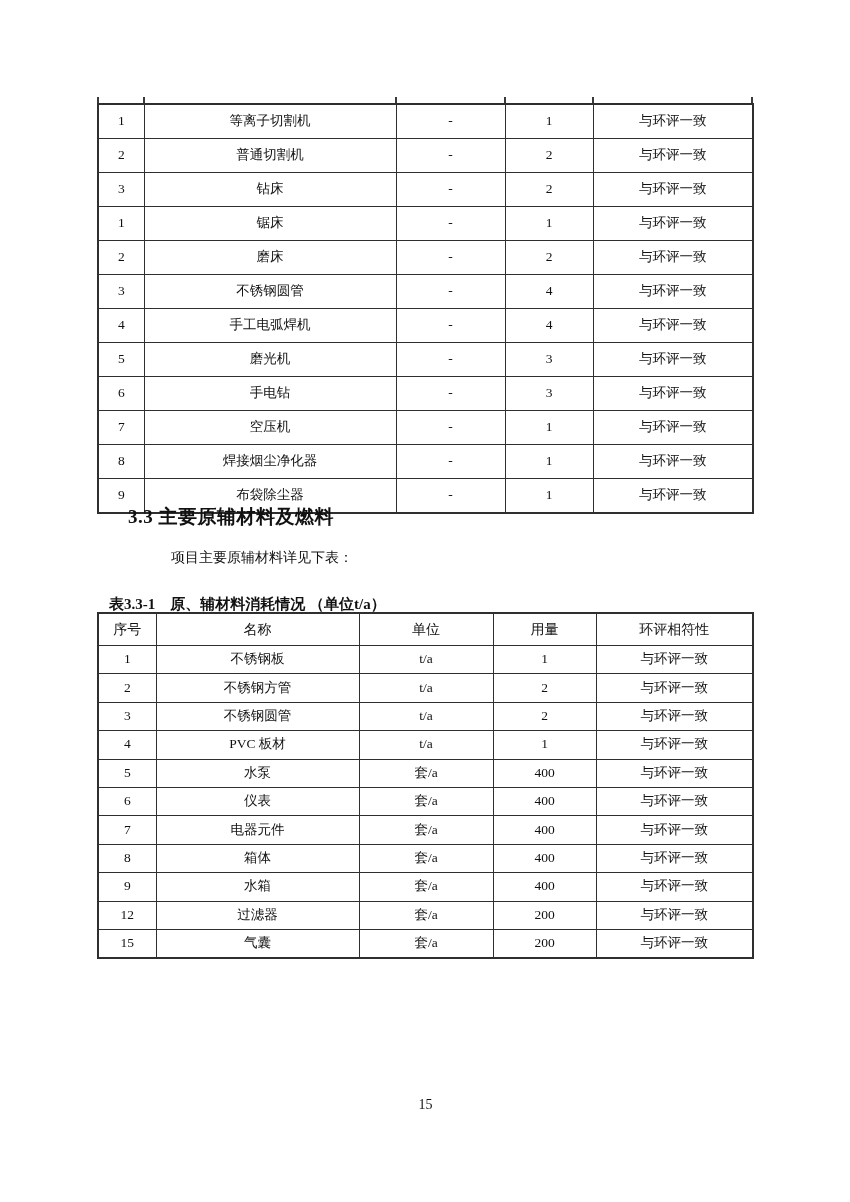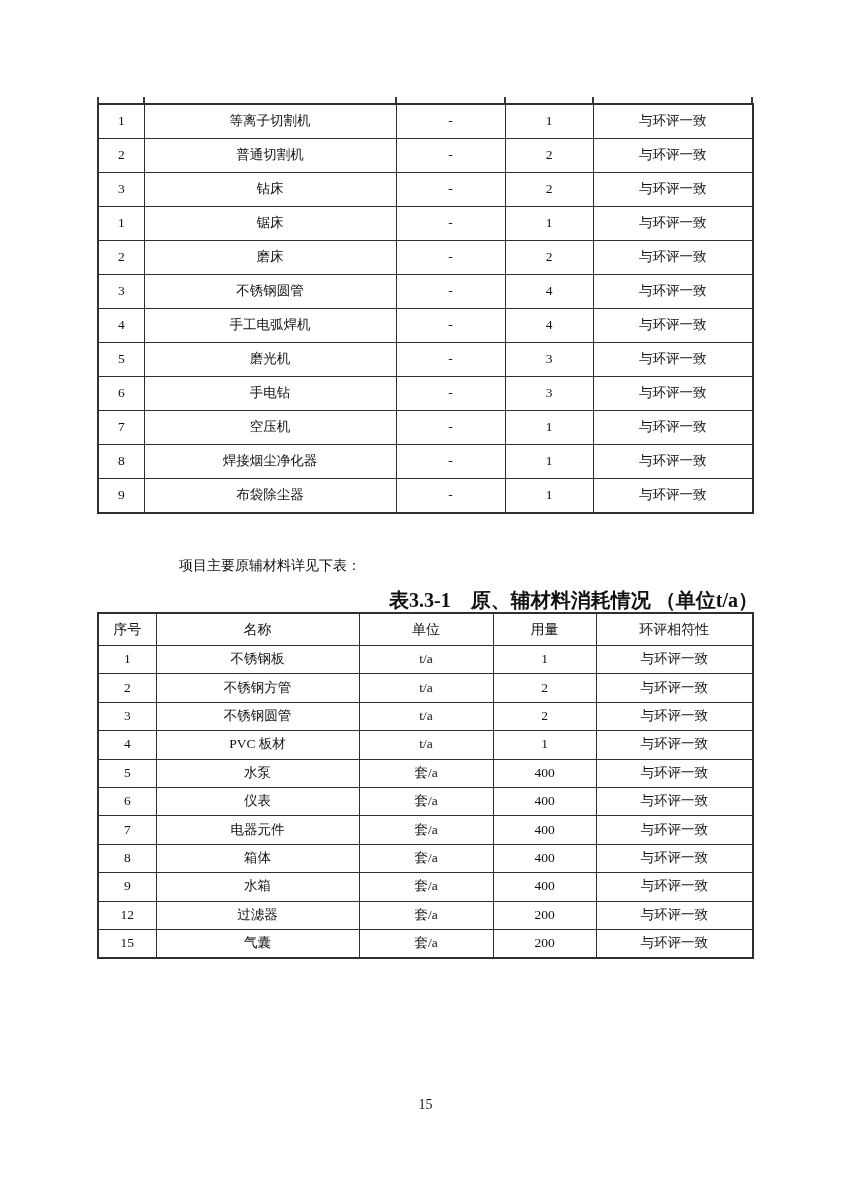--- a/index.html
+++ b/index.html
@@ -24,25 +24,25 @@
 
   
   .cont-ticks { position:absolute; left:0; top:97px; width:850px; height:6px; }
   .cont-ticks .tick { position:absolute; top:0; width:1.5px; height:6px; background:#3a3a3a; }
 
   .section-heading {
     position:absolute; left:128px; top:504px; margin:0;
     font-size:19px; font-weight:bold; letter-spacing:0.5px;
   }
   .intro-line {
-    position:absolute; left:163px; top:541px; margin:16px; font-size:14px;
+    position:absolute; left:163px; top:541px; margin:8px; font-size:14px;
   }
   .table-caption {
-    position:absolute; left:97px; top:583px; width:657px; margin:4px;
-    text-align:right; font-size:20px; font-weight:bold;
+    position:absolute; left:97px; top:583px; width:657px; margin:12px;
+    text-align:left; font-size:15px; font-weight:bold;
   }
   .page-number {
     position:absolute; left:97px; top:1097px; width:657px;
     text-align:center; font-size:14px;
   }
 </style>
 </head>
 <body>
 
 <div class="page">
@@ -145,20 +145,21 @@
         <tr>
           <td>9</td>
           <td>布袋除尘器</td>
           <td>-</td>
           <td>1</td>
           <td>与环评一致</td>
         </tr>
       </tbody>
   </table>
 
+  <h2 class="section-heading">3.3 主要原辅材料及燃料</h2>
 
   <p class="intro-line">项目主要原辅材料详见下表：</p>
 
   <p class="table-caption">表3.3-1　原、辅材料消耗情况 （单位t/a）</p>
 
   <table class="doc-table materials" style="left:97px; top:612px;">
     <colgroup>
       <col style="width:58px">
         <col style="width:203px">
         <col style="width:134px">

